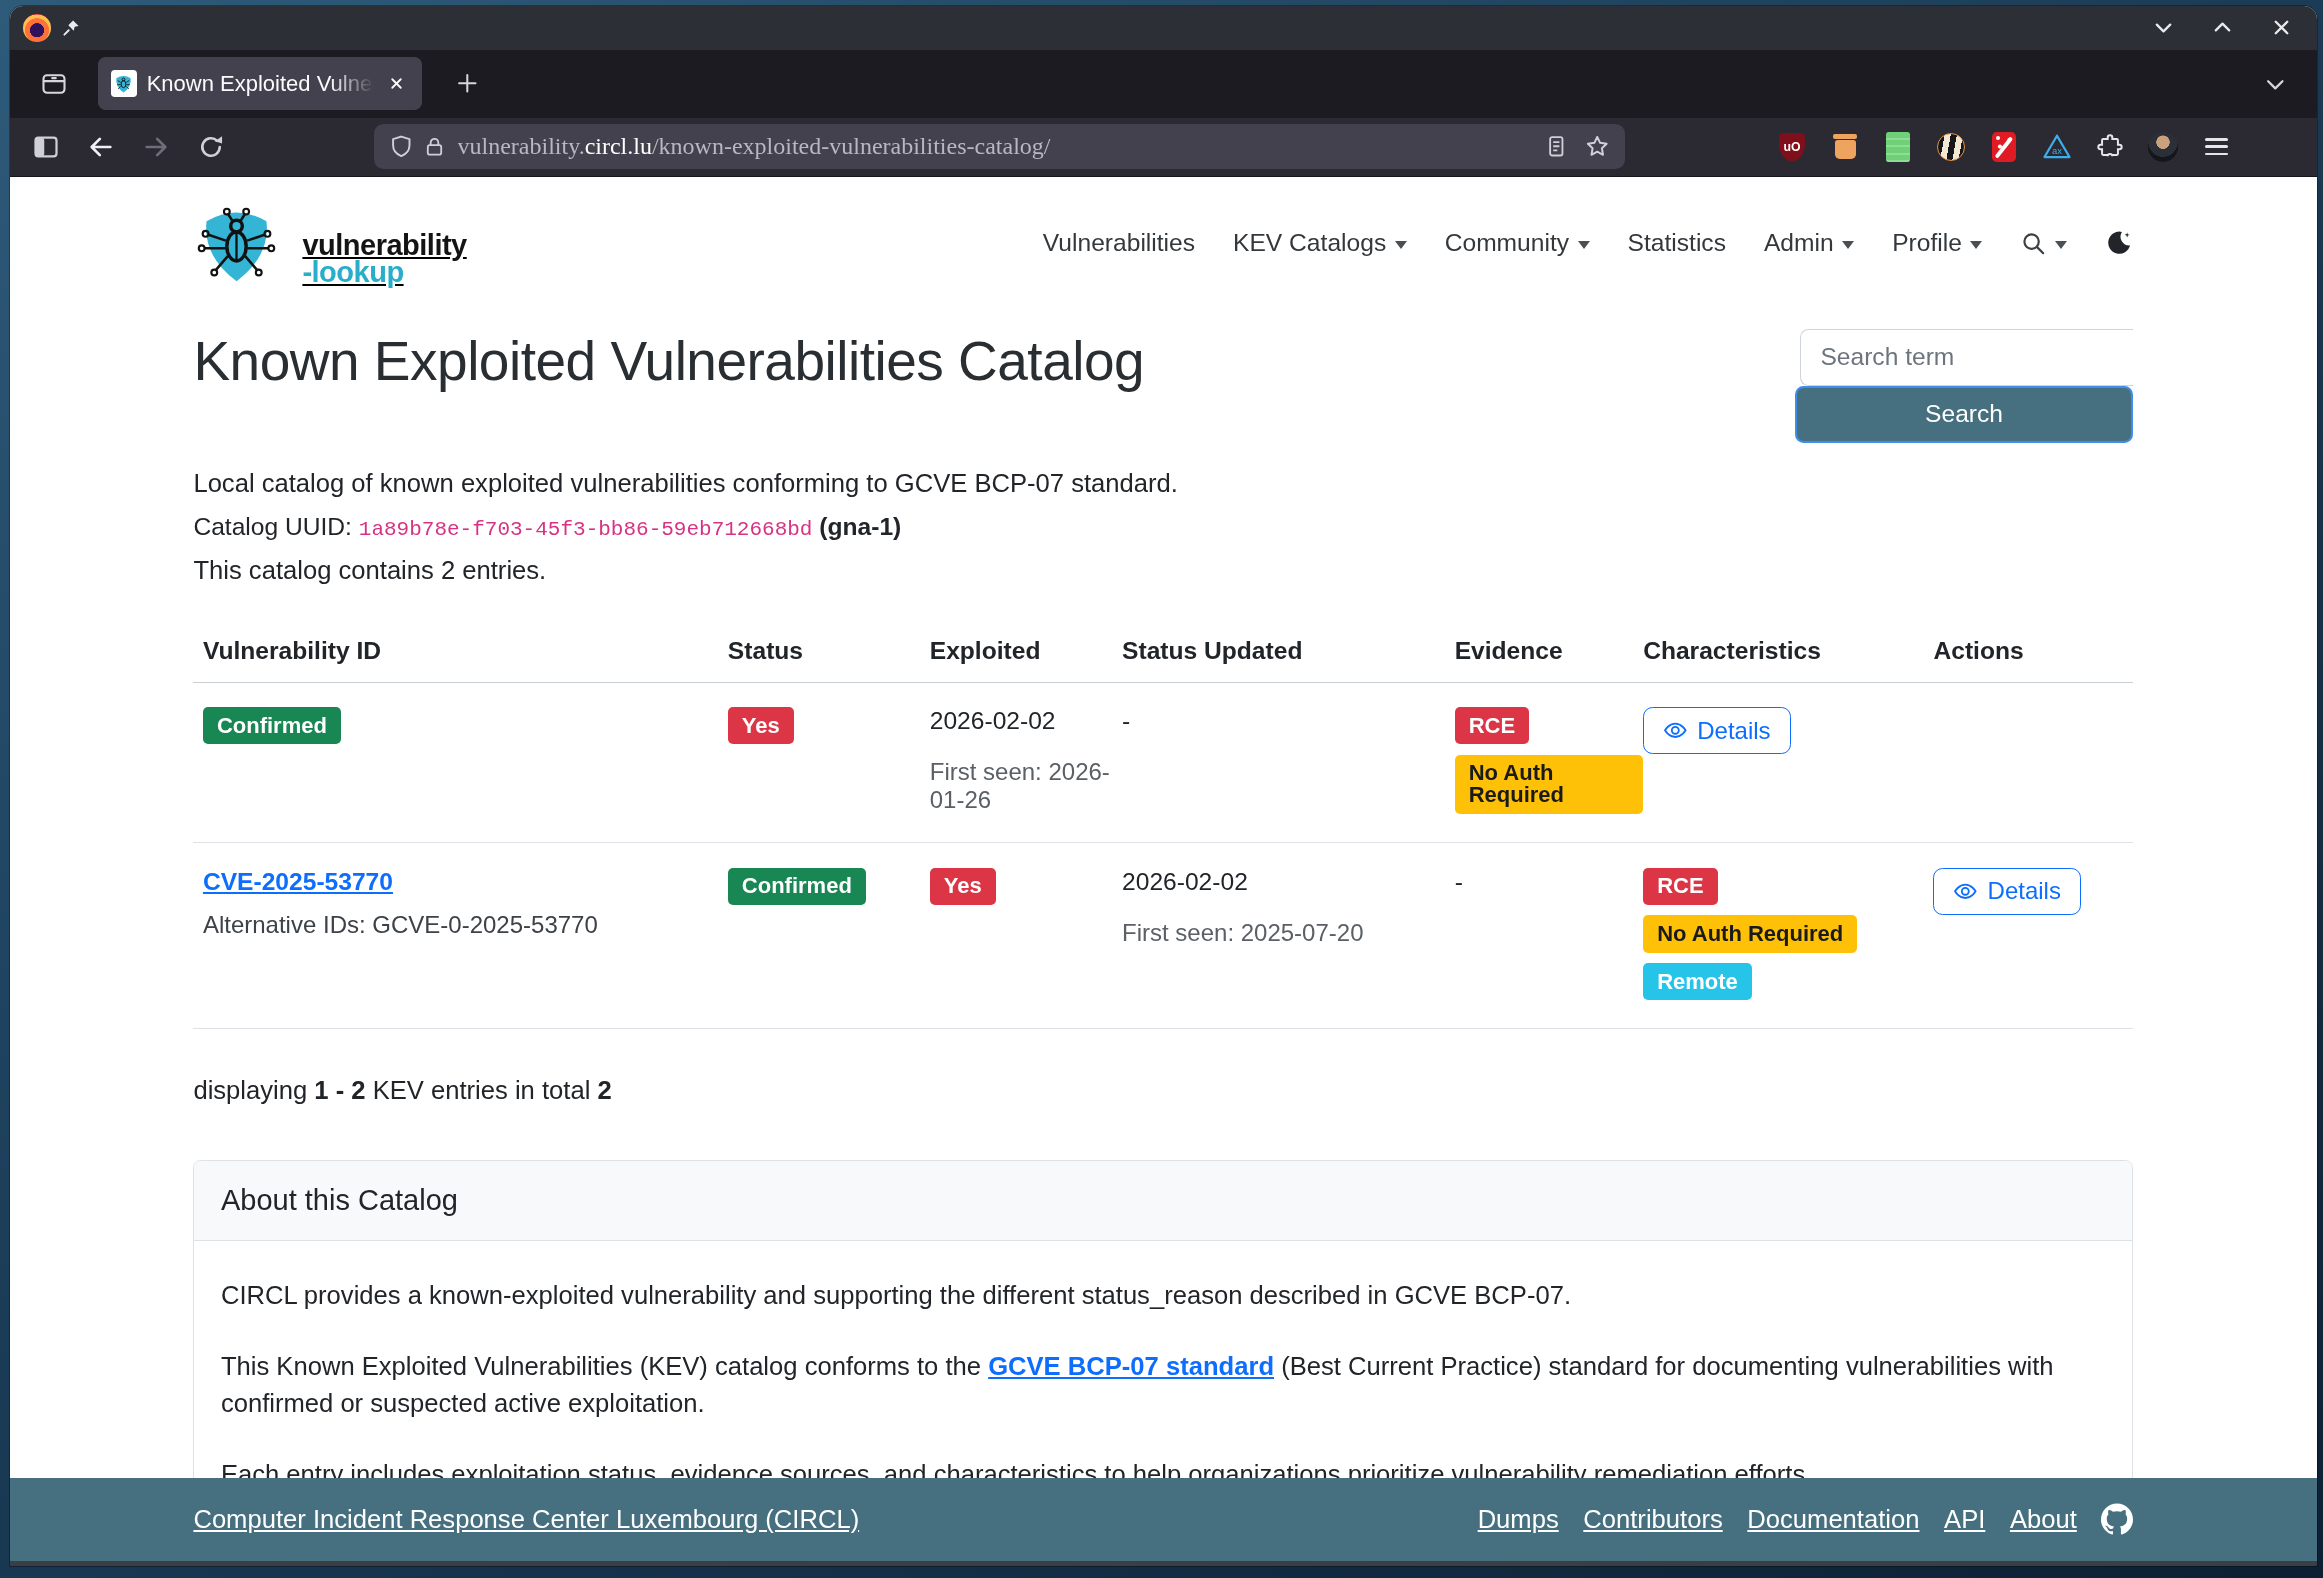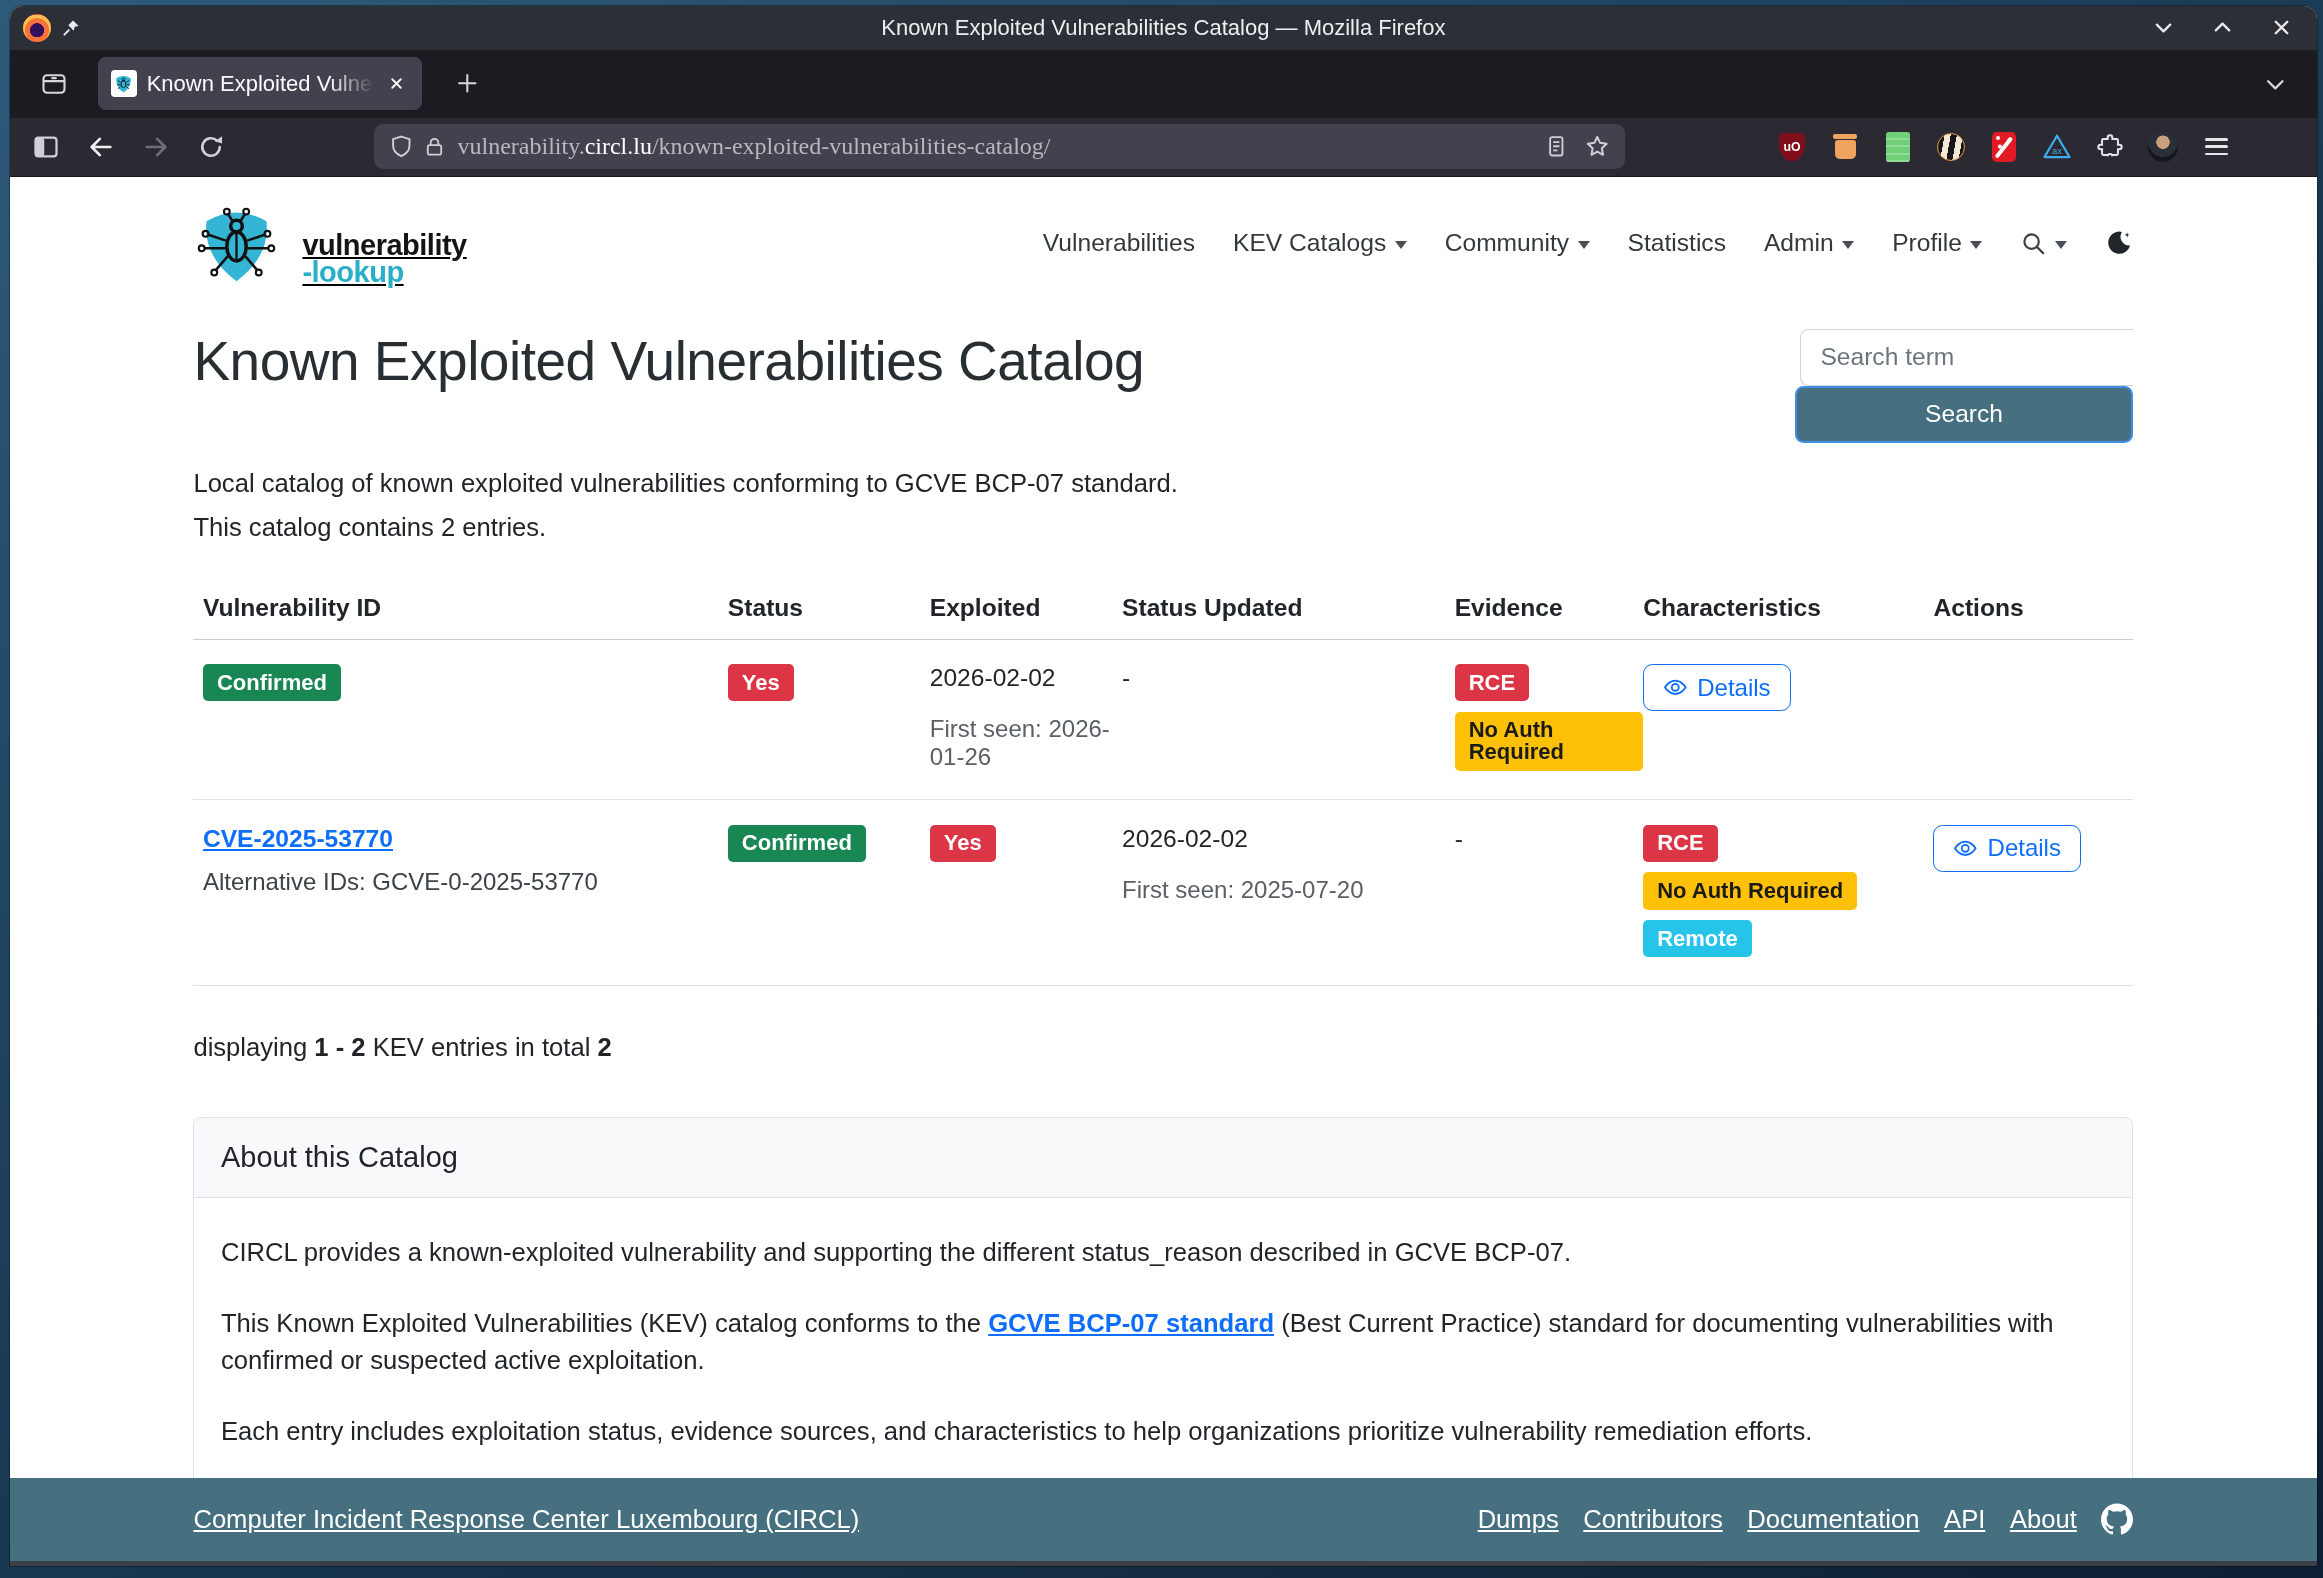--- a/index.html
+++ b/index.html
@@ -138,21 +138,20 @@
 <div class="window">
 
   <div class="titlebar">
     <div class="fx-logo"></div>
     <div class="pin-icon">
       <svg width="19" height="19" viewBox="0 0 24 24">
           <path d="M14 3l7 7-5 1.2L14.8 16 8 9.2 9.2 8z" fill="#e9ecef"></path>
           <line x1="8.5" y1="15.5" x2="3" y2="21" stroke="#e9ecef" stroke-width="2.4" stroke-linecap="round"></line>
         </svg>
     </div>
-    <div class="titlebar-title">Known Exploited Vulnerabilities Catalog — Mozilla Firefox</div>
     <div class="win-controls">
       <div class="win-btn">
         <svg width="23" height="23" viewBox="0 0 24 24">
             <polyline points="5,9 12,16 19,9" fill="none" stroke="#e8eaec" stroke-width="2.4" stroke-linecap="round" stroke-linejoin="round"></polyline>
           </svg>
       </div>
       <div class="win-btn">
         <svg width="23" height="23" viewBox="0 0 24 24">
             <polyline points="5,15 12,8 19,15" fill="none" stroke="#e8eaec" stroke-width="2.4" stroke-linecap="round" stroke-linejoin="round"></polyline>
           </svg>
@@ -374,20 +373,21 @@
 
       <div class="title-row">
         <h1 class="page-title">Known Exploited Vulnerabilities Catalog</h1>
         <div class="search-group">
           <input class="search-input" type="text" placeholder="Search term" style="">
           <button class="search-btn">Search</button>
         </div>
       </div>
 
       <div class="page-sub">Local catalog of known exploited vulnerabilities conforming to GCVE BCP-07 standard.</div>
+      <div class="uuid-line"><span>Catalog UUID: </span><span class="uuid-code">1a89b78e-f703-45f3-bb86-59eb712668bd</span><span class="uuid-suffix"> (gna-1)</span></div>
       <div class="entries-line">This catalog contains 2 entries.</div>
 
       <div class="kev-table">
         <div class="t-row t-head">
           <div>Vulnerability ID</div>
           <div>Status</div>
           <div>Exploited</div>
           <div>Status Updated</div>
           <div>Evidence</div>
           <div>Characteristics</div>

